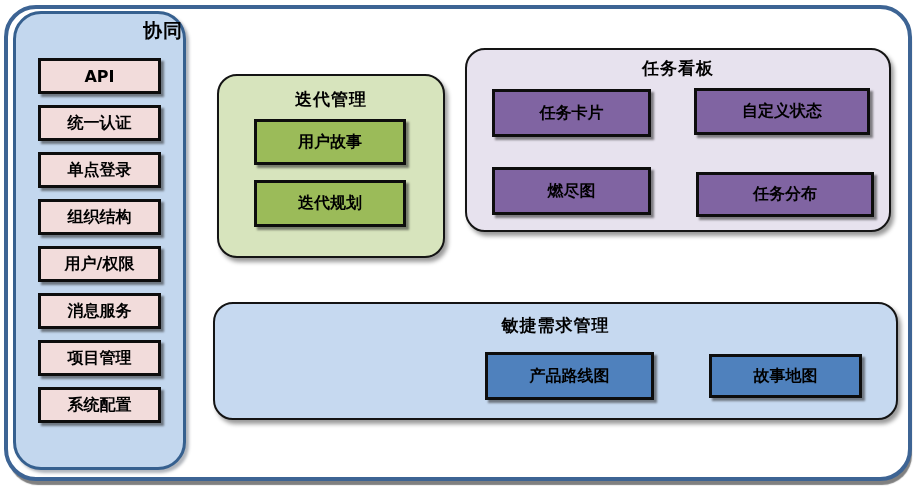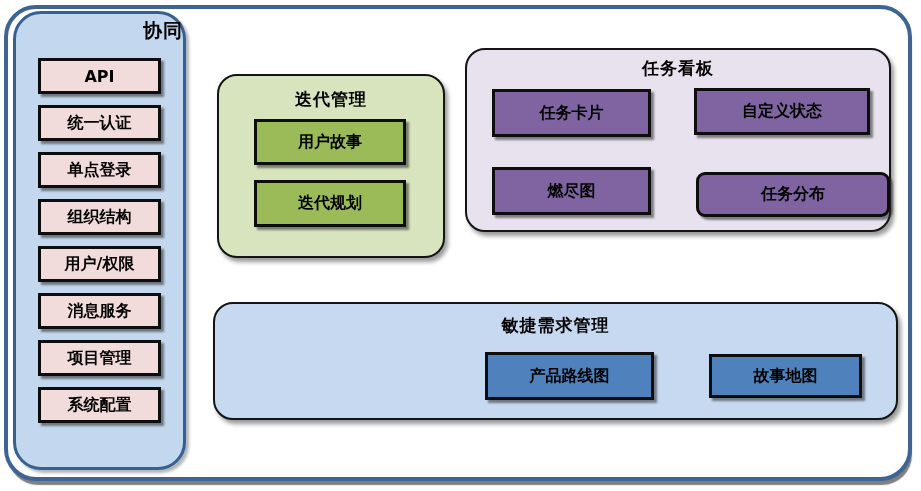--- a/index.html
+++ b/index.html
@@ -80,21 +80,21 @@
   .card-green { background:#9bbb59; }
   .card-user-story        { left:35px;  top:43px;  width:152px; height:46px; }
   .card-iteration-planning{ left:35px;  top:104px; width:152px; height:47px; }
   
   .panel-taskboard { left:465px; top:48px; width:426px; height:184px; background:#e7e2ee; }
   .panel-taskboard .panel-title { padding-top:7px; }
   .card-purple { background:#8064a2; }
   .card-task-card        { left:25px;  top:39px;  width:159px; height:48px; }
   .card-custom-status    { left:227px; top:38px;  width:176px; height:47px; }
   .card-burndown-chart   { left:25px;  top:117px; width:159px; height:48px; }
-  .card-task-distribution{ left:229px; top:122px; width:194px; height:45px;border-radius:9px; }
+  .card-task-distribution{ left:229px; top:122px; width:178px; height:45px; }
   
   .panel-requirements { left:213px; top:302px; width:685px; height:118px; background:#c6d9f0; }
   .panel-requirements .panel-title { padding-top:10px; }
   .card-blue { background:#4f81bd; }
   .card-product-backlog { left:55px;  top:50px; width:155px; height:46px; }
   .card-product-roadmap { left:270px; top:48px; width:169px; height:48px; }
   .card-story-map       { left:494px; top:50px; width:153px; height:44px; }
 </style>
 </head>
 <body>

